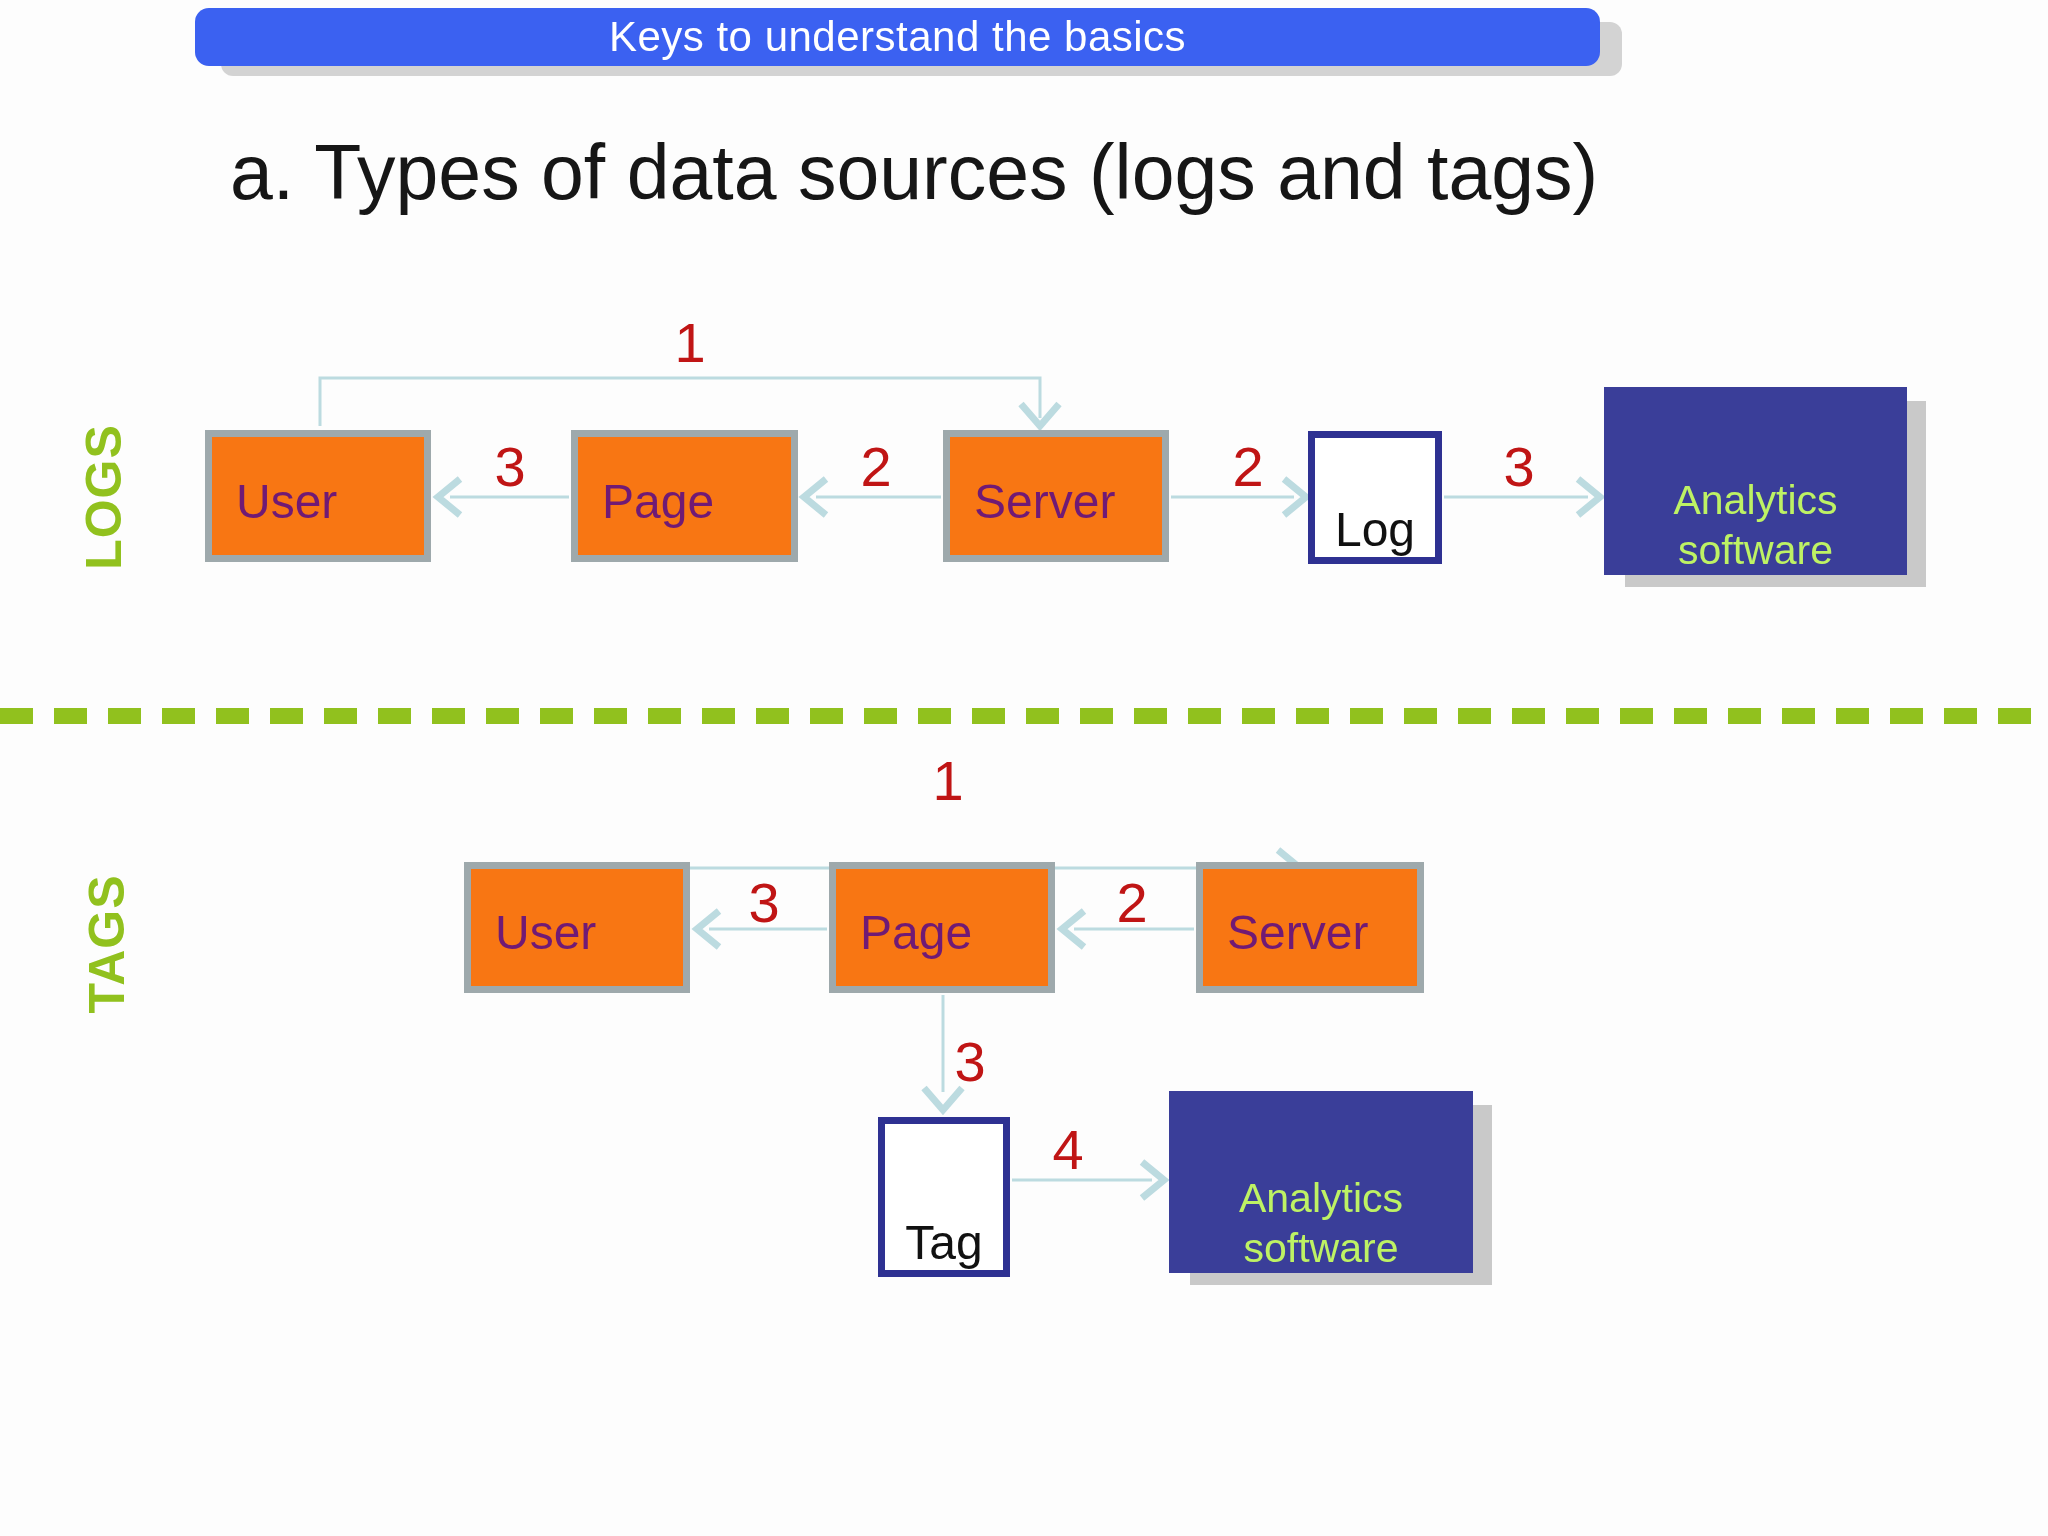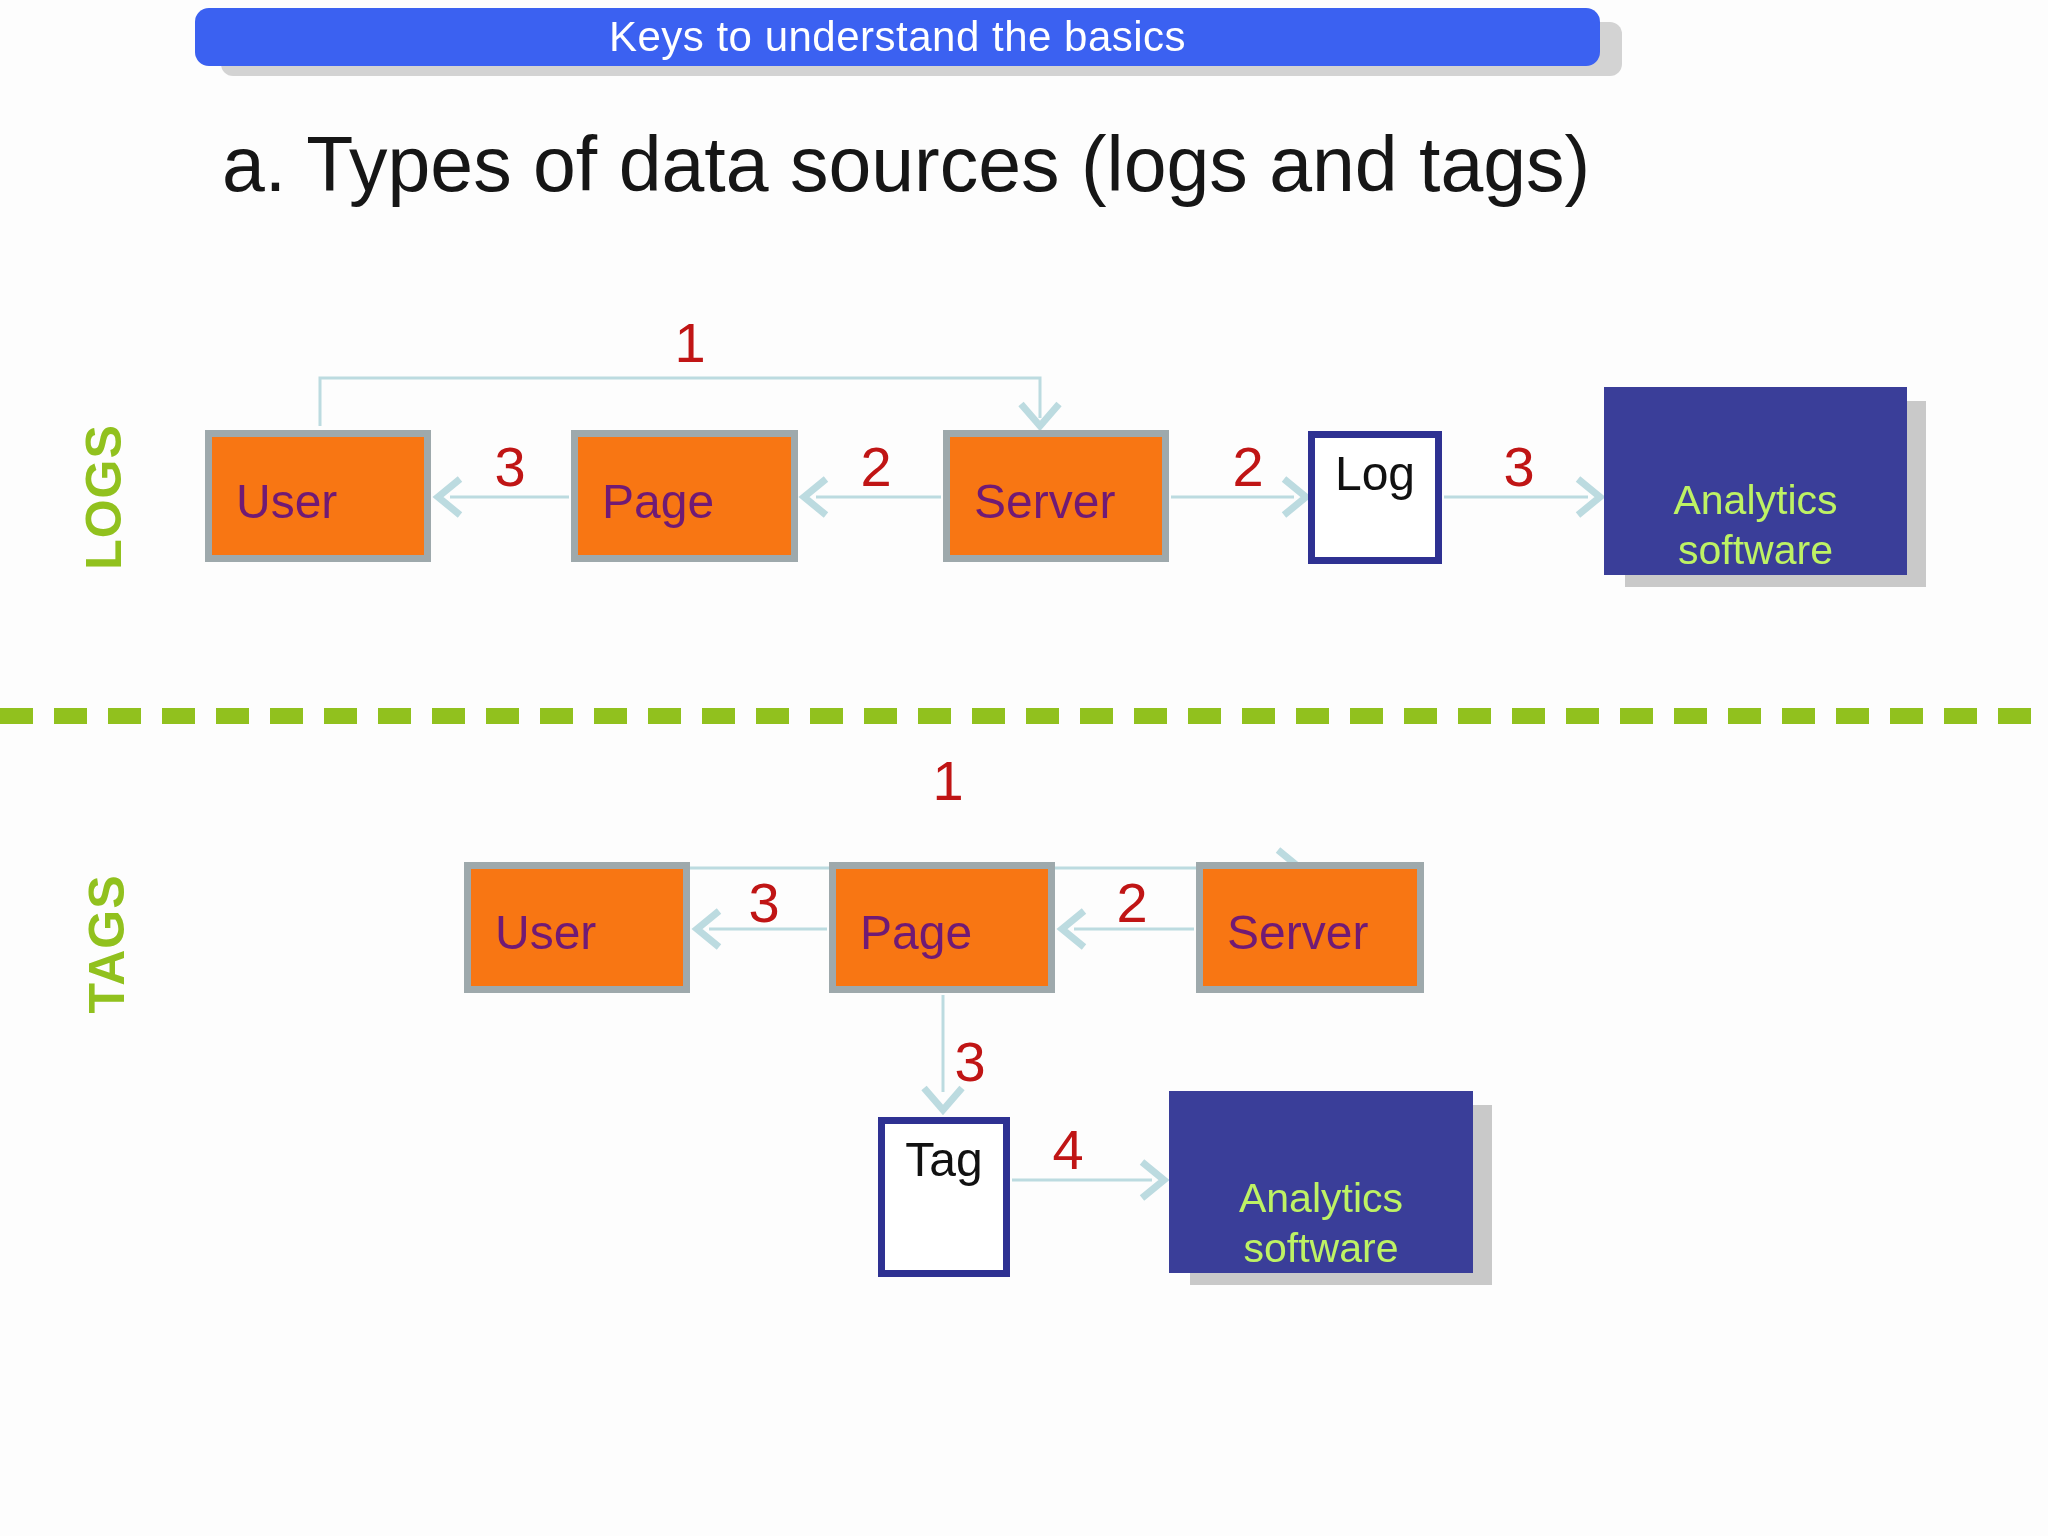--- a/index.html
+++ b/index.html
@@ -18,21 +18,21 @@
     font-family:"Liberation Sans",sans-serif;overflow:hidden;
   }
   .banner{
     position:absolute;left:195px;top:8px;width:1405px;height:58px;
     background:var(--banner-blue);border-radius:14px;
     display:flex;align-items:center;justify-content:center;
     color:#ffffff;font-size:42px;letter-spacing:.5px;
     box-shadow:24px 12px 0 -2px #d3d3d3;
   }
   .title{
-    position:absolute;left:222px;top:120px;margin:0;
+    position:absolute;left:222px;top:120px;margin:8px;
     font-size:77px;font-weight:400;color:#161616;white-space:nowrap;
   }
   .vlabel{
     position:absolute;width:220px;height:56px;line-height:56px;
     text-align:center;font-size:50px;font-weight:700;color:var(--divider-green);
     transform:rotate(-90deg);letter-spacing:1px;
   }
   .logs-label{left:-6px;top:469px;}
   .tags-label{left:-3px;top:916px;}
   .wires{position:absolute;left:0;top:0;width:2048px;height:1536px;pointer-events:none;}
@@ -40,21 +40,21 @@
   .head{stroke:var(--arrow-blue);stroke-width:7;fill:none;stroke-linejoin:miter;}
   .node{
     position:absolute;box-sizing:border-box;background:var(--node-orange);
     border:7px solid var(--node-border-gray);
     display:flex;align-items:center;color:#701a75;font-size:48px;
   }
   .node .node-label{padding-left:24px;padding-top:10px;}
   .io-box{
     position:absolute;box-sizing:border-box;background:#ffffff;
     border:7px solid var(--io-border-navy);
-    display:flex;align-items:flex-start;justify-content:center;
+    display:flex;align-items:flex-end;justify-content:center;
     color:#111111;font-size:48px;
   }
   .io-box .node-label{padding-top:8px;}
   .analytics{
     position:absolute;box-sizing:border-box;background:var(--analytics-indigo);
     display:flex;align-items:flex-end;justify-content:center;text-align:center;
     color:#bef264;font-size:41px;line-height:1.22;padding:0 38px;
     box-shadow:20px 13px 0 -1px #c9c9c9;
   }
   .step{

